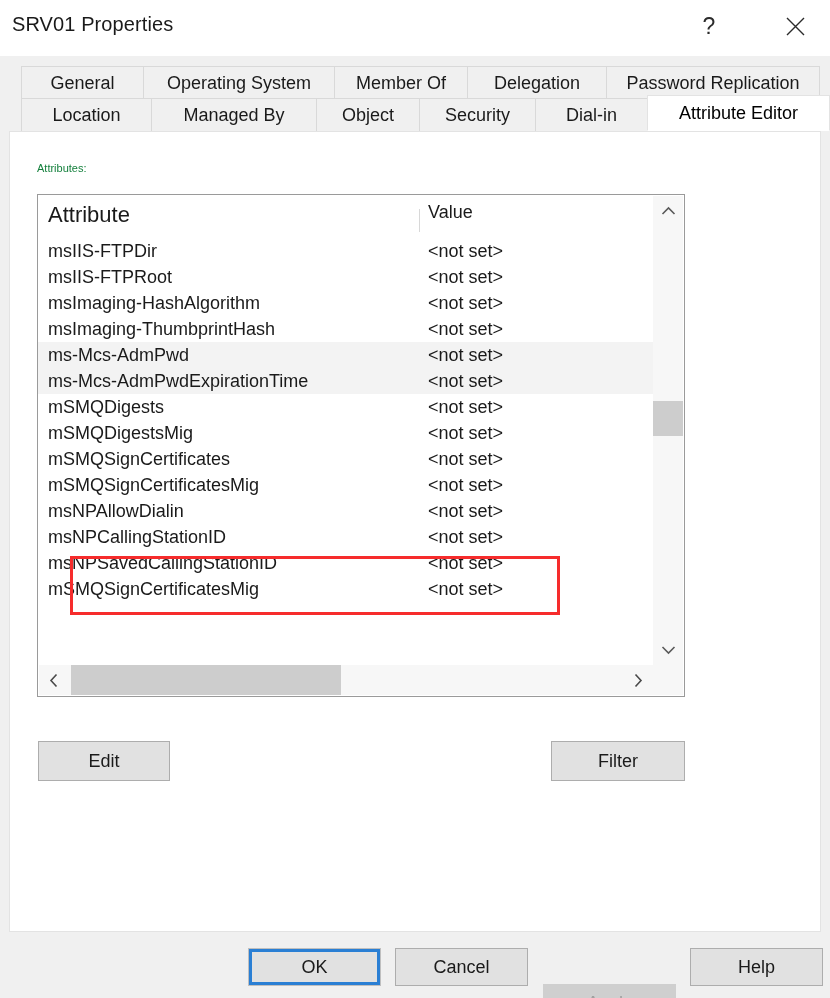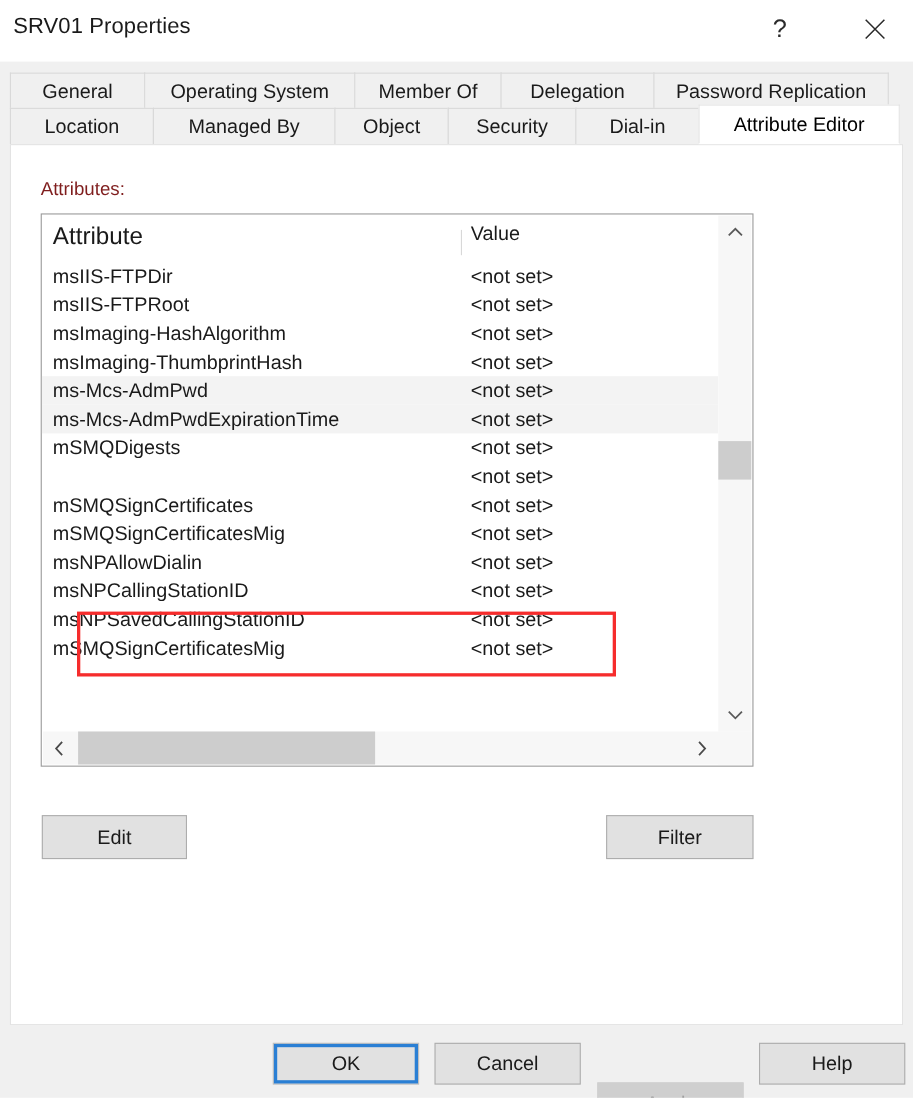--- a/index.html
+++ b/index.html
@@ -59,21 +59,21 @@
 
   
   .tabstrip {
     position: absolute;
     left: 9px; top: 66px;
     width: 812px;
     height: 68px;
   }
   .tabrow {
     position: absolute;
-    left: 0;
+    left: 12px;
     display: flex;
     height: 33px;
     justify-content: space-between;
   }
   .tabrow.row1 { top: 0; }
   .tabrow.row2 { top: 32px; }
   .tab {
     position: relative;
     height: 33px;
     box-sizing: border-box;
@@ -107,22 +107,22 @@
     left: 9px; top: 131px;
     width: 812px; height: 801px;
     background: #ffffff;
     border: 1px solid #e3e3e3;
     box-sizing: border-box;
   }
 
   .panel-label {
     position: absolute;
     left: 27px; top: 30px;
-    font-size: 17px;
-    color: #7f1d1d;
+    font-size: 11px;
+    color: #15803d;
   }
 
   
   .listbox {
     position: absolute;
     left: 27px; top: 62px;
     width: 648px; height: 503px;
     background: #ffffff;
     border: 1px solid #9a9a9a;
     box-sizing: border-box;
@@ -385,20 +385,21 @@
             </div>
           <div class="row hl">
               <span class="name">ms-Mcs-AdmPwdExpirationTime</span>
               <span class="value">&lt;not set&gt;</span>
             </div>
           <div class="row">
               <span class="name">mSMQDigests</span>
               <span class="value">&lt;not set&gt;</span>
             </div>
           <div class="row">
+              <span class="name">mSMQDigestsMig</span>
               <span class="value">&lt;not set&gt;</span>
             </div>
           <div class="row">
               <span class="name">mSMQSignCertificates</span>
               <span class="value">&lt;not set&gt;</span>
             </div>
           <div class="row">
               <span class="name">mSMQSignCertificatesMig</span>
               <span class="value">&lt;not set&gt;</span>
             </div>

